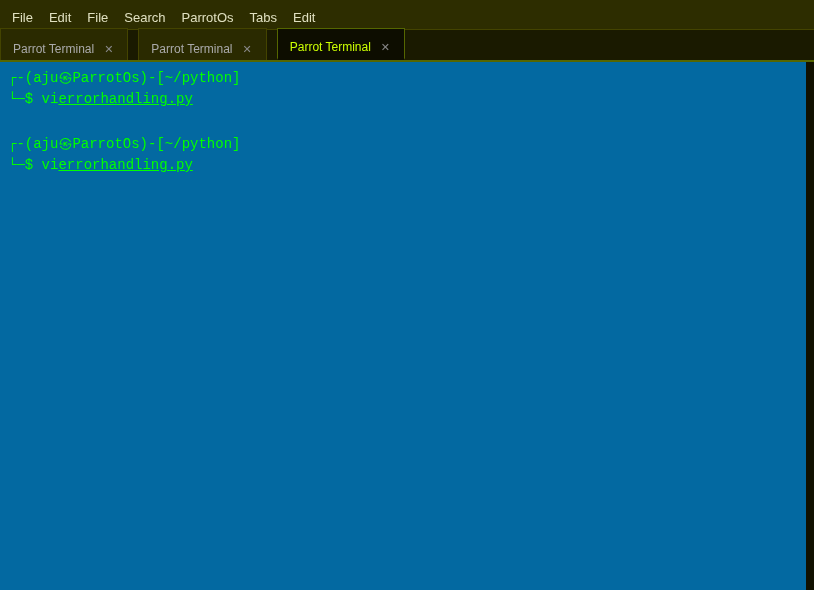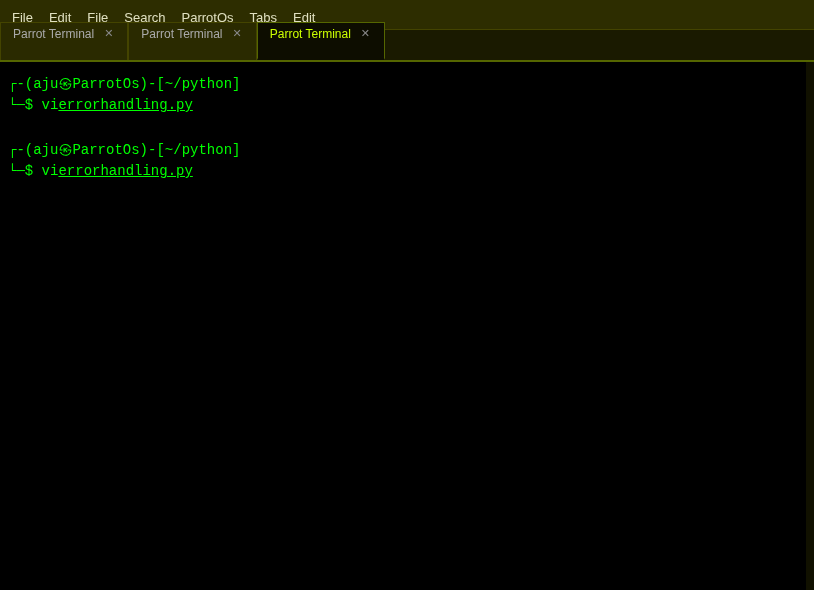--- a/index.html
+++ b/index.html
@@ -38,29 +38,29 @@
       background: #1a1a00;
       display: flex;
       align-items: flex-end;
       height: 32px;
       flex-shrink: 0;
       border-bottom: 2px solid #556600;
     }
 
     .tab {
       display: flex;
-      align-items: flex-start;
+      align-items: flex-end;
       padding: 4px 12px;
-      height: 38px;
+      height: 32px;
       font-size: 12px;
       font-family: sans-serif;
       cursor: pointer;
       border: 1px solid #444400;
       border-bottom: none;
-      margin-right: 0;
+      margin-right: 10px;
       min-width: 120px;
       background: #2a2a00;
       color: #aaa;
       position: relative;
     }
 
     .tab.active {
       background: #0d0d00;
       color: #ccff00;
       border-color: #556600;
@@ -79,22 +79,22 @@
       margin-left: 8px;
       font-size: 11px;
       color: #888;
       cursor: pointer;
       padding: 0 2px;
     }
 
     
     .terminal {
       flex: 1;
-      background: #000000;
-      padding: 12px 8px;
+      background: #0369a1;
+      padding: 6px 8px;
       overflow: hidden;
       color: #00ff00;
       font-size: 14px;
       line-height: 1.5;
     }
 
     
     .scrollbar-area {
       position: absolute;
       right: 0;

